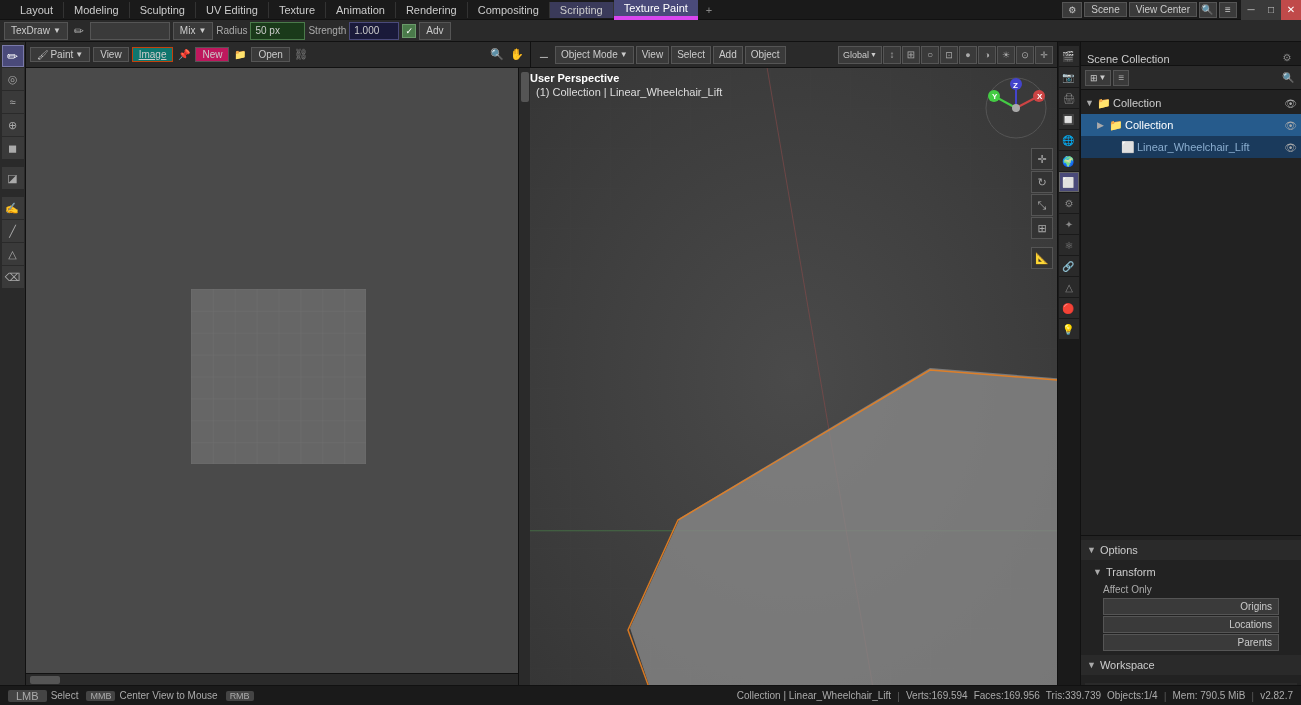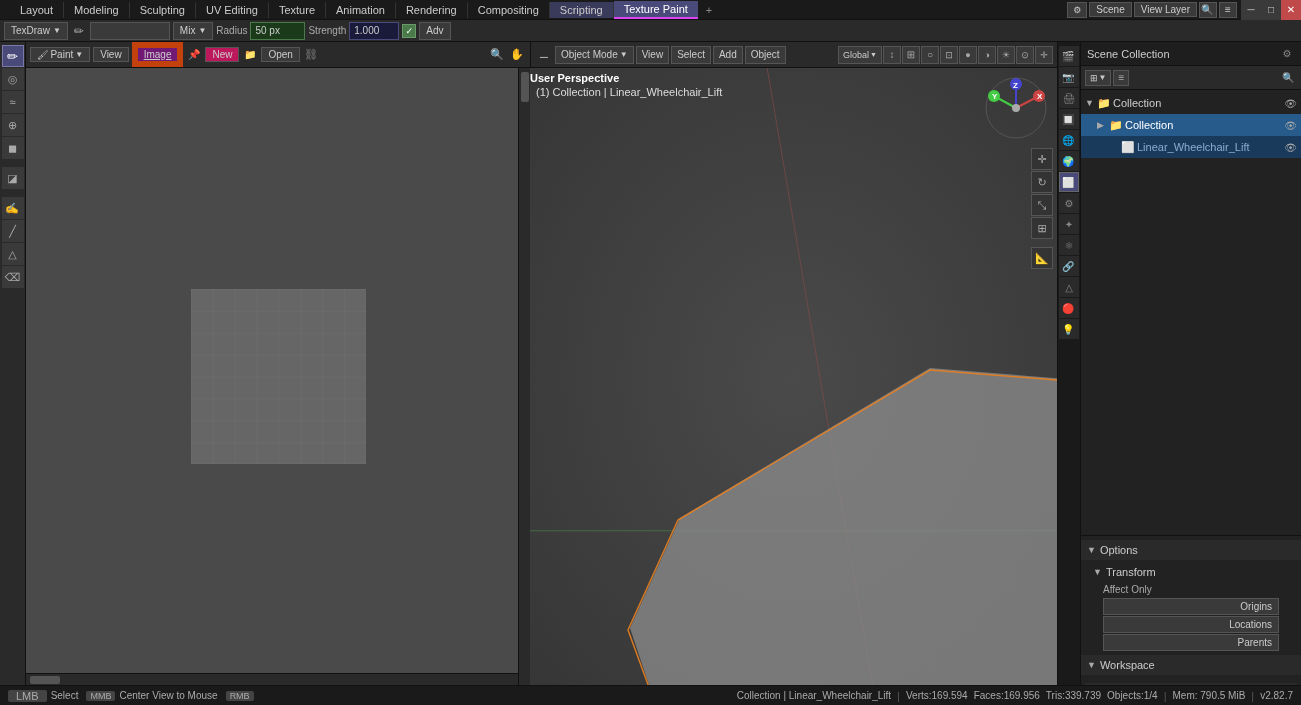--- a/index.html
+++ b/index.html
@@ -22,28 +22,28 @@
       <div style="padding:2px 10px;color:#ccc;font-size:11px;cursor:pointer;border-right:1px solid #333;">Layout</div>
       <div style="padding:2px 10px;color:#ccc;font-size:11px;cursor:pointer;border-right:1px solid #333;">Modeling</div>
       <div style="padding:2px 10px;color:#ccc;font-size:11px;cursor:pointer;border-right:1px solid #333;">Sculpting</div>
       <div style="padding:2px 10px;color:#ccc;font-size:11px;cursor:pointer;border-right:1px solid #333;">UV Editing</div>
       <div style="padding:2px 10px;color:#ccc;font-size:11px;cursor:pointer;border-right:1px solid #333;">Texture</div>
       <div style="padding:2px 10px;color:#ccc;font-size:11px;cursor:pointer;border-right:1px solid #333;">Animation</div>
       <div style="padding:2px 10px;color:#ccc;font-size:11px;cursor:pointer;border-right:1px solid #333;">Rendering</div>
       <div style="padding:2px 10px;color:#ccc;font-size:11px;cursor:pointer;border-right:1px solid #333;">Compositing</div>
       <div style="padding:2px 10px;color:#ccc;font-size:11px;cursor:pointer;border-right:1px solid #333;background:#3a3a5a;">Scripting</div>
 
-      <div style="padding:2px 10px;color:#fff;font-size:11px;cursor:pointer;background:#4a4a7a;border-bottom:2px solid #d946ef;">Texture Paint</div>
+      <div style="padding:2px 10px;color:#fff;font-size:11px;cursor:pointer;background:#4a4a7a;border-bottom:4px solid #d946ef;">Texture Paint</div>
       <div style="padding:2px 8px;color:#888;font-size:11px;cursor:pointer;">+</div>
     </div>
 
     <div style="display:flex;align-items:center;gap:2px;padding-right:4px;">
       <div style="width:20px;height:16px;background:#3a3a3a;border:1px solid #555;display:flex;align-items:center;justify-content:center;cursor:pointer;font-size:9px;color:#ccc;">⚙</div>
       <div style="padding:1px 6px;background:#3a3a3a;border:1px solid #555;color:#ccc;font-size:10px;cursor:pointer;">Scene</div>
-      <div style="padding:1px 6px;background:#3a3a3a;border:1px solid #555;color:#ccc;font-size:10px;cursor:pointer;">View Layer</div>
+      <div style="padding:1px 6px;background:#3a3a3a;border:1px solid #555;color:#ccc;font-size:10px;cursor:pointer;">View Center</div>
       <div style="width:18px;height:16px;background:#3a3a3a;border:1px solid #555;display:flex;align-items:center;justify-content:center;cursor:pointer;color:#ccc;font-size:10px;">🔍</div>
       <div style="width:18px;height:16px;background:#3a3a3a;border:1px solid #555;display:flex;align-items:center;justify-content:center;cursor:pointer;color:#ccc;font-size:10px;">≡</div>
     </div>
 
     <div style="display:flex;align-items:center;">
       <div style="width:20px;height:20px;background:#3a3a3a;display:flex;align-items:center;justify-content:center;cursor:pointer;color:#ccc;font-size:10px;">─</div>
       <div style="width:20px;height:20px;background:#3a3a3a;display:flex;align-items:center;justify-content:center;cursor:pointer;color:#ccc;font-size:10px;">□</div>
       <div style="width:20px;height:20px;background:#c04a4a;display:flex;align-items:center;justify-content:center;cursor:pointer;color:#fff;font-size:10px;">✕</div>
     </div>
   </div>
@@ -90,21 +90,21 @@
     <div style="width:22px;height:22px;background:#3a3a3a;border:none;display:flex;align-items:center;justify-content:center;cursor:pointer;color:#aaa;font-size:11px;">⌫</div>
   </div>
 
   <div style="position:absolute;top:42px;left:26px;width:504px;height:26px;background:#2a2a2a;display:flex;align-items:center;padding:0 4px;gap:3px;z-index:90;border-bottom:1px solid #111;">
     <div style="padding:1px 6px;background:#3a3a3a;border:1px solid #555;color:#ccc;font-size:10px;cursor:pointer;display:flex;align-items:center;gap:2px;">
       <span style="font-size:9px;">🖌</span>
         <span>Paint</span>
         <span style="font-size:8px;">▼</span>
     </div>
     <div style="padding:1px 6px;background:#3a3a3a;border:1px solid #555;color:#ccc;font-size:10px;cursor:pointer;">View</div>
-    <div style="padding:1px 6px;background:#701a75;border:6px solid #c2410c;color:#ccc;font-size:10px;cursor:pointer;text-decoration:underline;">Image</div>
+    <div style="padding:1px 6px;background:#0f766e;border:1px solid #c2410c;color:#ccc;font-size:10px;cursor:pointer;text-decoration:underline;">Image</div>
     <div style="width:16px;height:16px;display:flex;align-items:center;justify-content:center;cursor:pointer;color:#888;font-size:10px;">📌</div>
     <div style="padding:1px 6px;background:#be185d;border:1px solid #555;color:#ccc;font-size:10px;cursor:pointer;">New</div>
     <div style="width:16px;height:16px;display:flex;align-items:center;justify-content:center;cursor:pointer;color:#aaa;font-size:10px;">📁</div>
     <div style="padding:1px 6px;background:#3a3a3a;border:1px solid #555;color:#ccc;font-size:10px;cursor:pointer;">Open</div>
     <div style="width:16px;height:16px;display:flex;align-items:center;justify-content:center;cursor:pointer;color:#888;font-size:11px;">⛓</div>
 
     <div style="flex:1;display:flex;justify-content:flex-end;align-items:center;gap:2px;">
       <div style="width:18px;height:18px;display:flex;align-items:center;justify-content:center;cursor:pointer;color:#888;font-size:11px;">🔍</div>
       <div style="width:18px;height:18px;display:flex;align-items:center;justify-content:center;cursor:pointer;color:#888;font-size:11px;">✋</div>
     </div>
@@ -295,21 +295,21 @@
     <div style="width:20px;height:20px;background:#2a2a2a;display:flex;align-items:center;justify-content:center;cursor:pointer;color:#888;font-size:10px;">✦</div>
     <div style="width:20px;height:20px;background:#2a2a2a;display:flex;align-items:center;justify-content:center;cursor:pointer;color:#888;font-size:10px;">⚛</div>
     <div style="width:20px;height:20px;background:#2a2a2a;display:flex;align-items:center;justify-content:center;cursor:pointer;color:#888;font-size:10px;">🔗</div>
     <div style="width:20px;height:20px;background:#2a2a2a;display:flex;align-items:center;justify-content:center;cursor:pointer;color:#888;font-size:10px;">△</div>
     <div style="width:20px;height:20px;background:#2a2a2a;display:flex;align-items:center;justify-content:center;cursor:pointer;color:#888;font-size:10px;">🔴</div>
     <div style="width:20px;height:20px;background:#2a2a2a;display:flex;align-items:center;justify-content:center;cursor:pointer;color:#888;font-size:10px;">💡</div>
   </div>
 
   <div style="position:absolute;top:42px;right:0;width:220px;height:663px;background:#222;display:flex;flex-direction:column;z-index:80;">
 
-    <div style="height:24px;background:#1e1e1e;display:flex;align-items:center;padding:0 6px;gap:0;border-bottom:1px solid #111;">
+    <div style="height:24px;background:#1e1e1e;display:flex;align-items:flex-end;padding:0 6px;gap:0;border-bottom:1px solid #111;">
       <div style="color:#ccc;font-size:11px;flex:1;">Scene Collection</div>
       <div style="width:16px;height:16px;display:flex;align-items:center;justify-content:center;cursor:pointer;color:#888;font-size:10px;">⚙</div>
     </div>
 
     <div style="height:24px;background:#2a2a2a;display:flex;align-items:center;padding:0 4px;gap:2px;border-bottom:1px solid #111;">
       <div style="padding:1px 4px;background:#3a3a3a;border:1px solid #555;color:#ccc;font-size:9px;cursor:pointer;height:16px;display:flex;align-items:center;gap:1px;">⊞<span style="font-size:8px;">▼</span></div>
       <div style="width:16px;height:16px;background:#3a3a3a;border:1px solid #555;display:flex;align-items:center;justify-content:center;cursor:pointer;color:#aaa;font-size:10px;">≡</div>
       <div style="flex:1;"></div>
       <div style="width:16px;height:16px;display:flex;align-items:center;justify-content:center;cursor:pointer;color:#888;font-size:10px;">🔍</div>
     </div>

